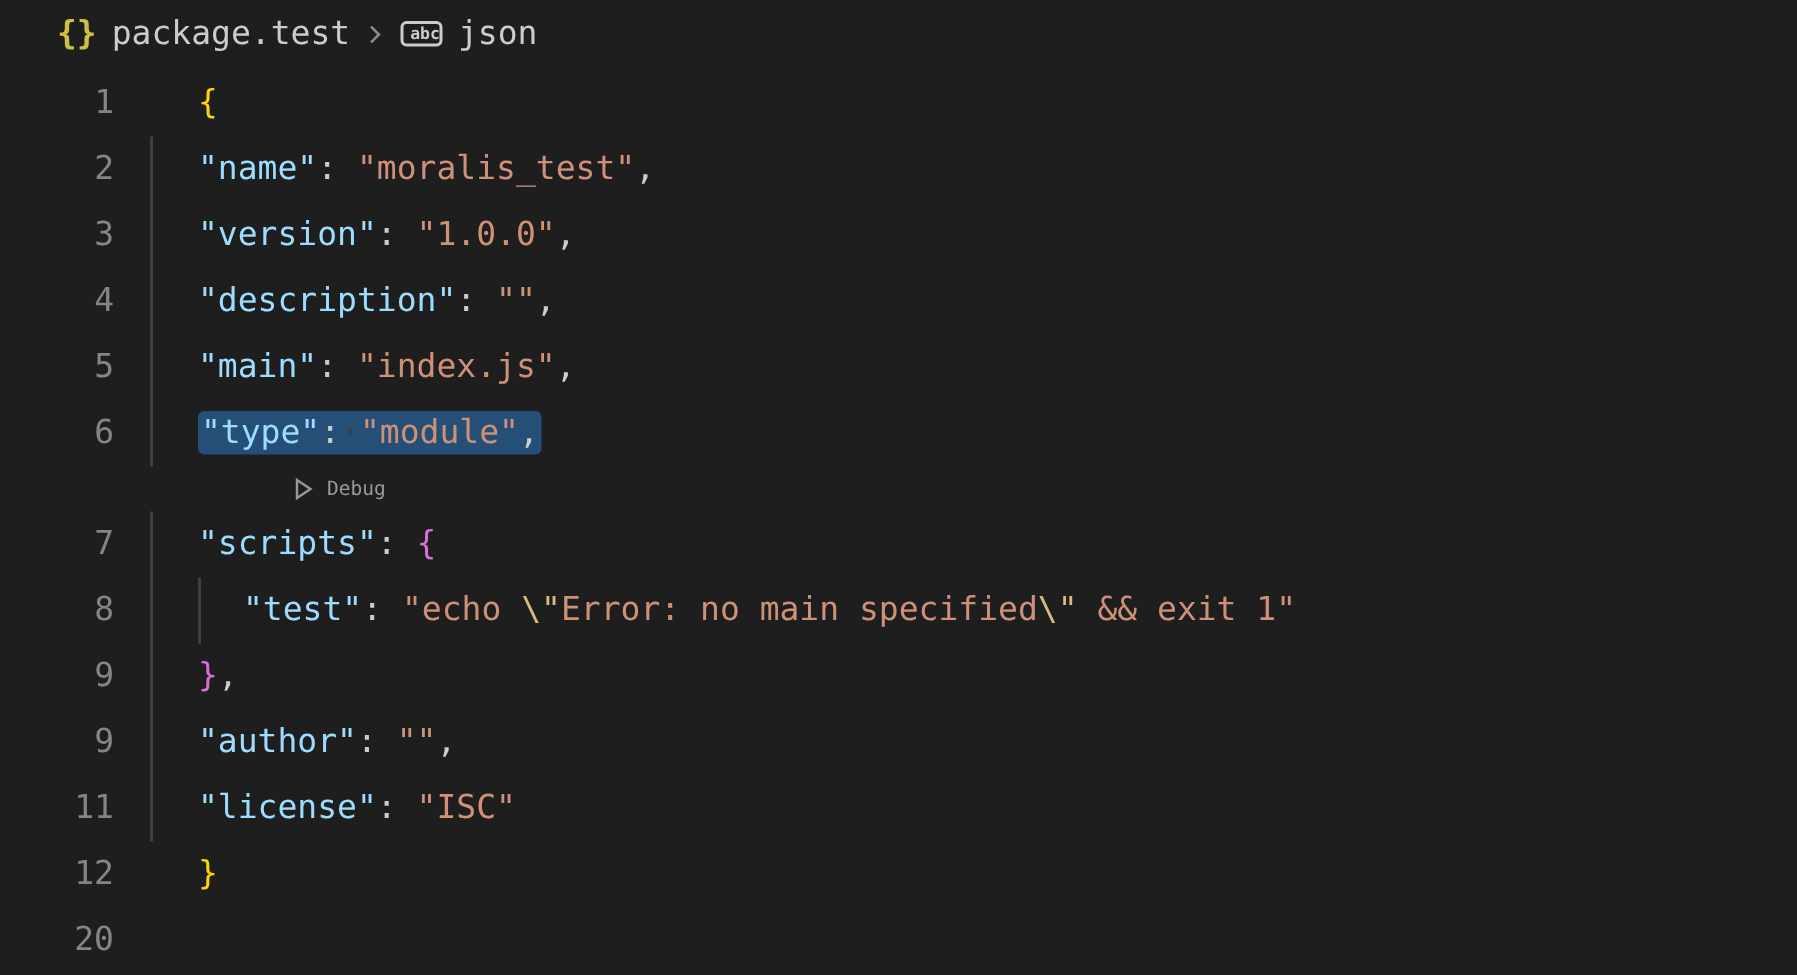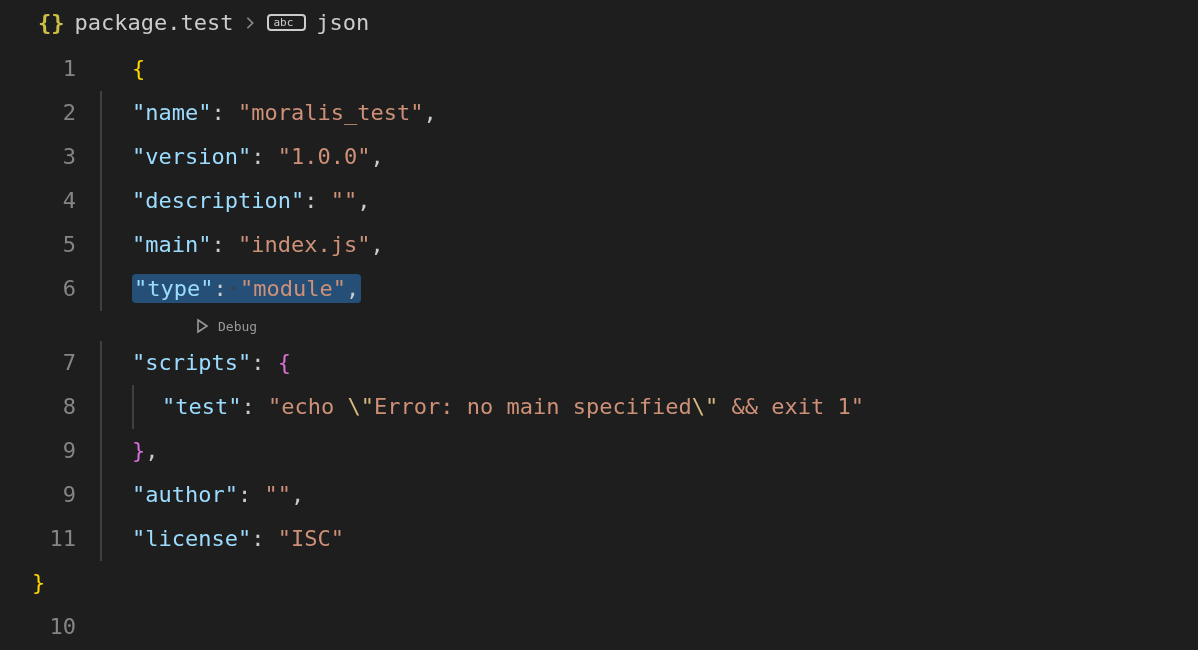--- a/index.html
+++ b/index.html
@@ -25,24 +25,25 @@
     font-weight: 600;
   }
   .breadcrumb .chev {
     color: #8a8a8a;
     font-size: 20px;
   }
   .breadcrumb .symbol-box {
     border: 2px solid #cccccc;
     border-radius: 4px;
     font-size: 11px;
-    padding: 1px 11px 1px 4px;
+    padding: 1px 0 1px 4px;
     letter-spacing: 0px;
     line-height: 1;
     display: inline-block;
+    font-weight: bold;
   }
   .editor {
     display: flex;
     flex-direction: column;
     padding-top: 6px;
   }
   .row {
     display: flex;
     align-items: flex-start;
     height: 44px;
@@ -201,23 +202,24 @@
     <div class="content"><span class="key">"author"</span><span class="punc">: </span><span class="str">""</span><span class="punc">,</span></div>
   </div>
 
   <div class="row">
     <div class="gutter">11</div>
     <div class="guide"></div>
     <div class="content"><span class="key">"license"</span><span class="punc">: </span><span class="str">"ISC"</span></div>
   </div>
 
   <div class="row">
+    <div class="gutter">12</div>
     <div class="guide-blank"></div>
     <div class="content"><span class="brace">}</span></div>
   </div>
 
   <div class="row">
-    <div class="gutter">10</div>
+    <div class="gutter">20</div>
     <div class="guide-blank"></div>
     <div class="content"></div>
   </div>
 
 </div>
 
 </body></html>

